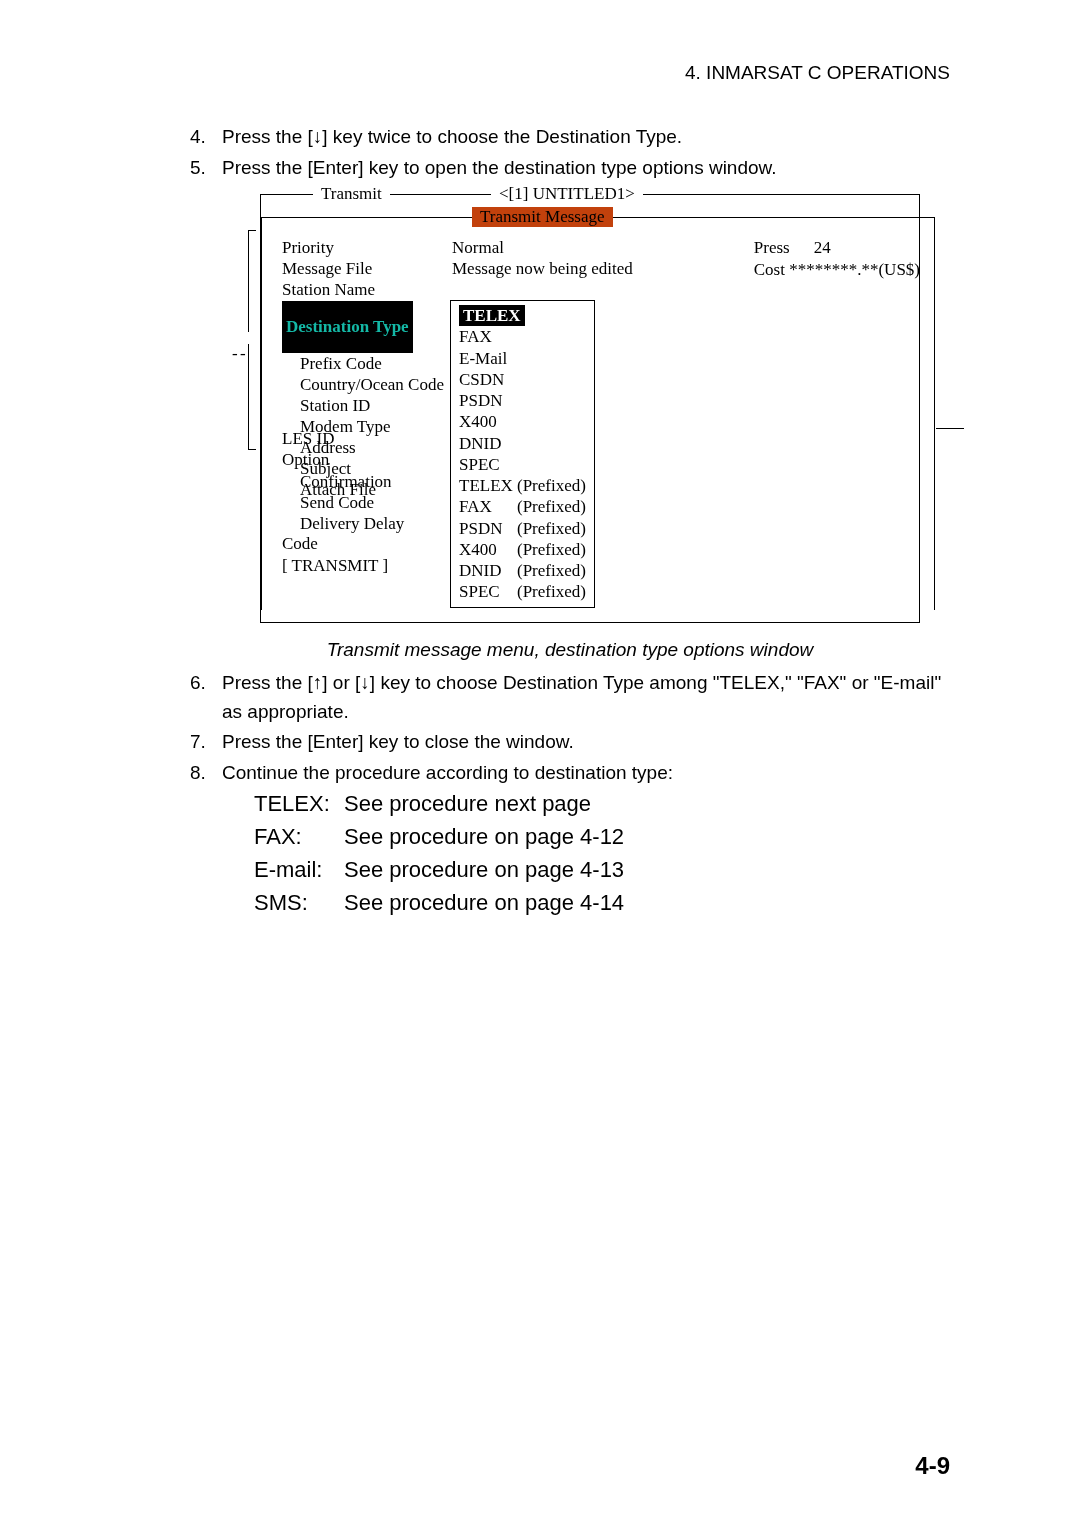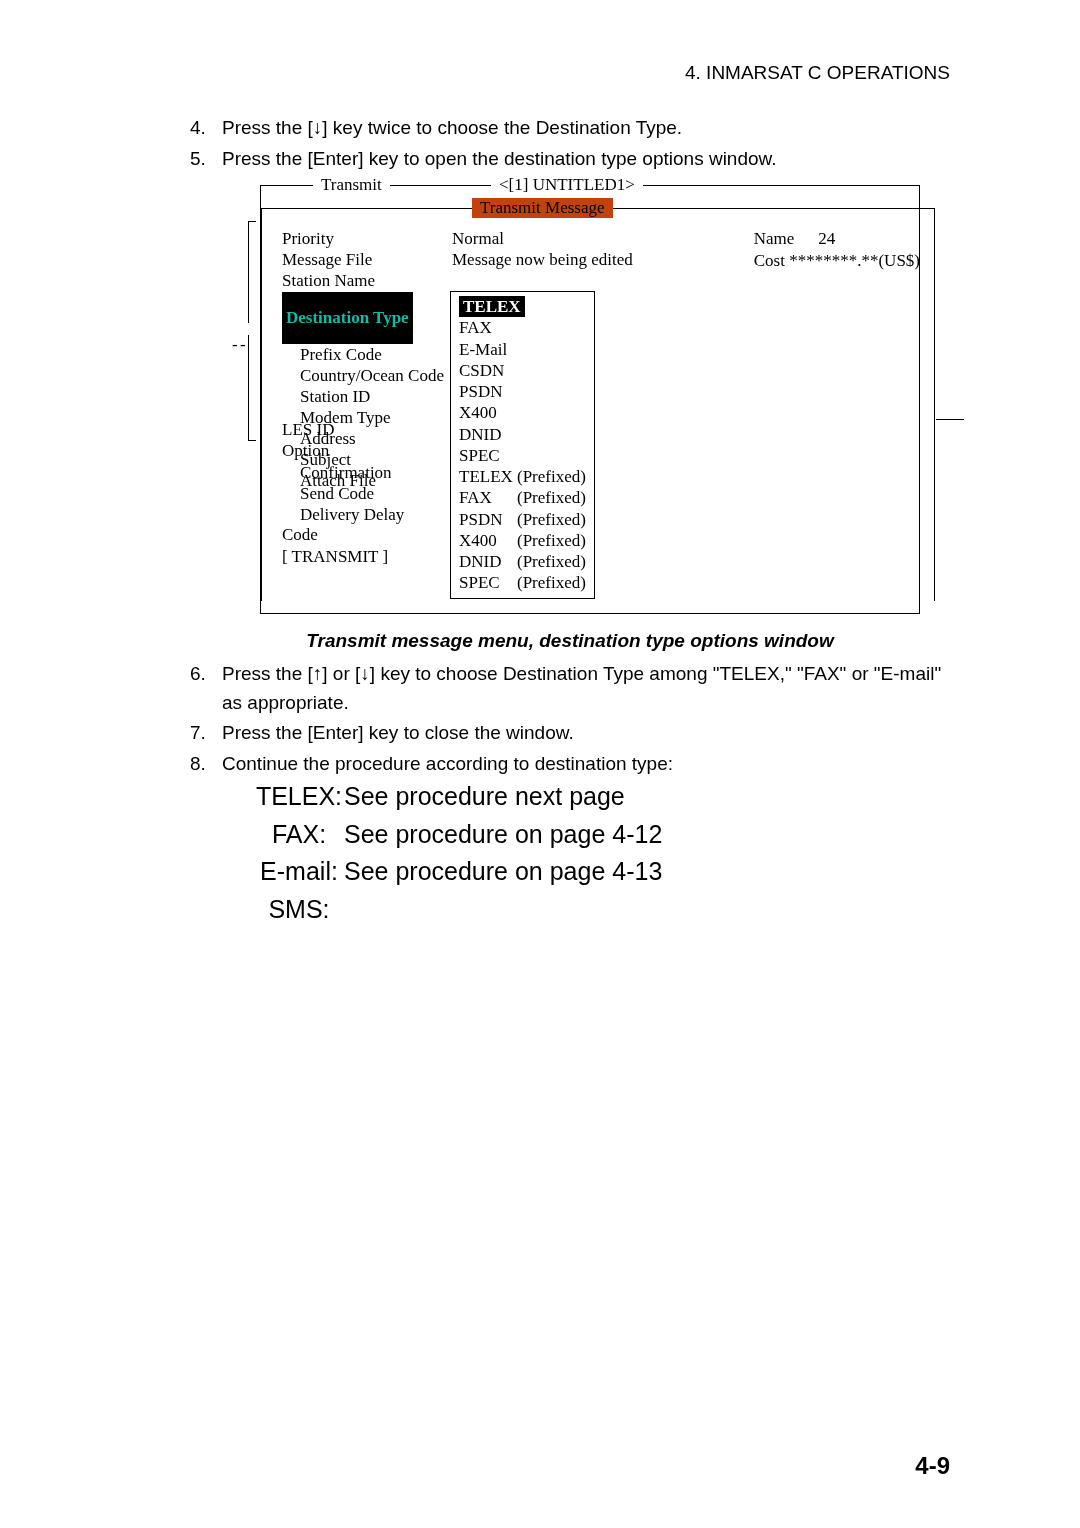--- a/index.html
+++ b/index.html
@@ -10,21 +10,21 @@
       font-family: Arial, Helvetica, sans-serif;
       color: #000;
       position: relative;
     }
     .page {
       padding: 62px 130px 40px 190px;
     }
     .header-section {
       text-align: right;
       font-size: 19px;
-      margin-bottom: 30px;
+      margin-bottom: 39px;
     }
     .step-list {
       font-size: 19px;
       line-height: 1.5;
       margin-bottom: 12px;
     }
     .step-item {
       display: flex;
       margin-bottom: 2px;
     }
@@ -164,26 +164,24 @@
     .bd-label { width: 170px; }
     .bd-label.indent { padding-left: 18px; }
     .code-row { display: flex; }
     .code-label { width: 170px; }
     .transmit-btn { margin-top: 2px; }
     .caption {
       font-style: italic;
       font-size: 19px;
       text-align: center;
       margin: 10px 0 8px 0;
-      font-weight: bold;
     }
     .proc-table {
       margin-left: 32px;
-      font-size: 25px;
-      text-align: center;
+      font-size: 22px;
     }
     .proc-row { display: flex; }
     .proc-key { width: 90px; }
     .page-num {
       position: absolute;
       bottom: 48px;
       right: 130px;
       font-size: 24px;
       font-weight: bold;
     }
@@ -213,21 +211,21 @@
     <div class="outer-panel">
       <div class="panel-title-transmit">Transmit</div>
       <div class="panel-title-untitled">&lt;[1] UNTITLED1&gt;</div>
 
       <div class="inner-panel">
         <div class="right-line"></div>
         <div class="panel-title-msg">Transmit Message</div>
 
         <div class="right-info">
           <div class="right-row">
-            <span>Name</span>
+            <span>Press</span>
             <span>24</span>
           </div>
           <div>Cost ********.**(US$)</div>
         </div>
 
         <div class="fields">
           <div class="field-label">Priority</div>
           <div class="field-value">Normal</div>
           <div class="field-label">Message File</div>
           <div class="field-value">Message now being edited</div>
@@ -317,20 +315,21 @@
           <div class="proc-row">
               <div class="proc-key">FAX:</div>
               <div>See procedure on page 4-12</div>
             </div>
           <div class="proc-row">
               <div class="proc-key">E-mail:</div>
               <div>See procedure on page 4-13</div>
             </div>
           <div class="proc-row">
               <div class="proc-key">SMS:</div>
+              <div>See procedure on page 4-14</div>
             </div>
         </div>
       </div>
     </div>
   </div>
 </div>
 
 <div class="page-num">4-9</div>
 
 </body></html>

